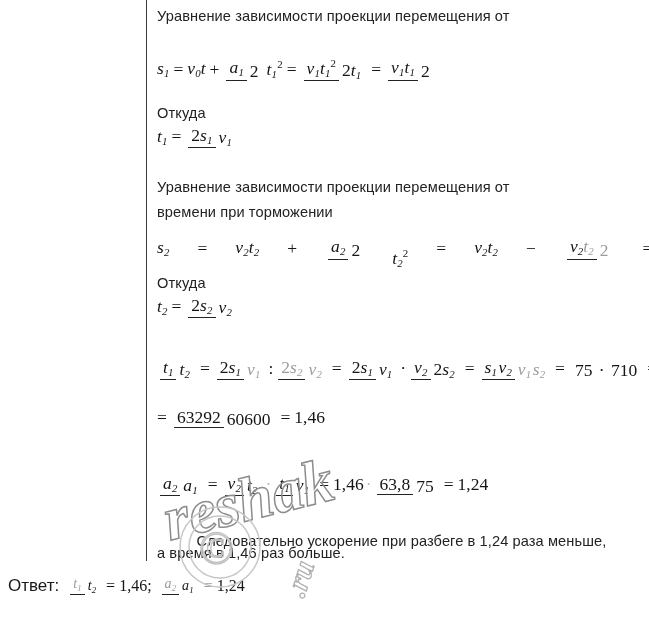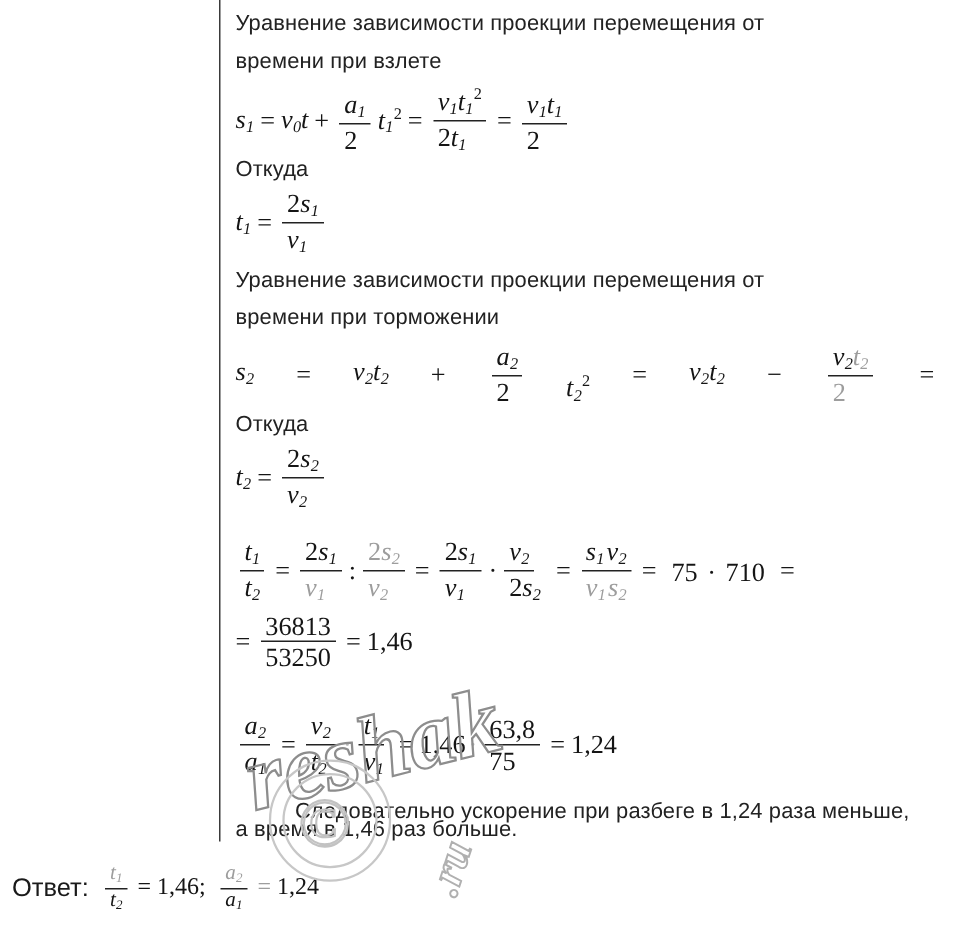--- a/index.html
+++ b/index.html
@@ -70,22 +70,22 @@
   sup {
     font-size: 0.62em;
     font-style: normal;
     vertical-align: 0.62em;
     margin-left: .2px;
   }
 
   
   .frac {
     display: inline-flex;
-    flex-direction: column;
-    align-items: flex-start;
+    flex-direction: row;
+    align-items: flex-end;
     vertical-align: middle;
     margin: 0 3px;
     line-height: 1.05;
   }
   .frac > .n, .frac > .d {
     display: block;
     padding: 0 3px;
     white-space: nowrap;
   }
   .frac > .n { border-bottom: 1.15px solid #222; padding-bottom: 1px; }
@@ -166,21 +166,20 @@
       </g>
       <circle class="wm-ring" cx="57" cy="95" r="40"></circle>
       <circle class="wm-ring" cx="57" cy="95" r="31"></circle>
       <text class="wm-c" x="36" y="112">©</text>
     </svg>
   </div>
 
   <div id="solution">
 
     <div class="r prose" style="top:4px; width:489px;">Уравнение зависимости проекции перемещения от</div>
-    <div class="r prose nojust" style="top:29px; width:489px;">времени при взлете</div>
 
     <div class="r math" style="top:58px;">
       <span>s<sub>1</sub></span>
       <span class="op">=</span>
       <span>v<sub>0</sub>t</span>
       <span class="op">+</span>
       <span class="frac">
         <span class="n">a<sub>1</sub></span>
         <span class="d up">2</span>
       </span>
@@ -284,22 +283,22 @@
           <span class="opt">·</span>
           <span>710</span>
         </span>
       </span>
       <span class="op">=</span>
     </div>
 
     <div class="r math" style="top:408px;">
       <span class="op" style="margin-left:0;">=</span>
       <span class="frac">
-        <span class="n up">36813</span>
-        <span class="d up">53250</span>
+        <span class="n up">63292</span>
+        <span class="d up">60600</span>
       </span>
       <span class="op">=</span>
       <span class="up">1,46</span>
     </div>
 
 
     <div class="r math" style="top:474px;">
       <span class="frac">
         <span class="n">a<sub>2</sub></span>
         <span class="d">a<sub>1</sub></span>

